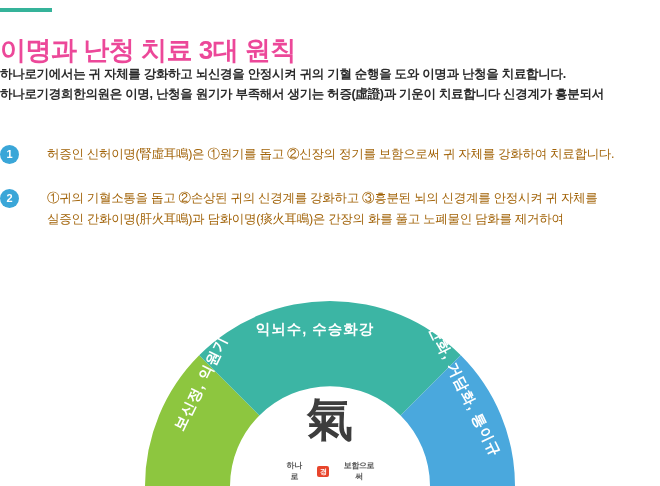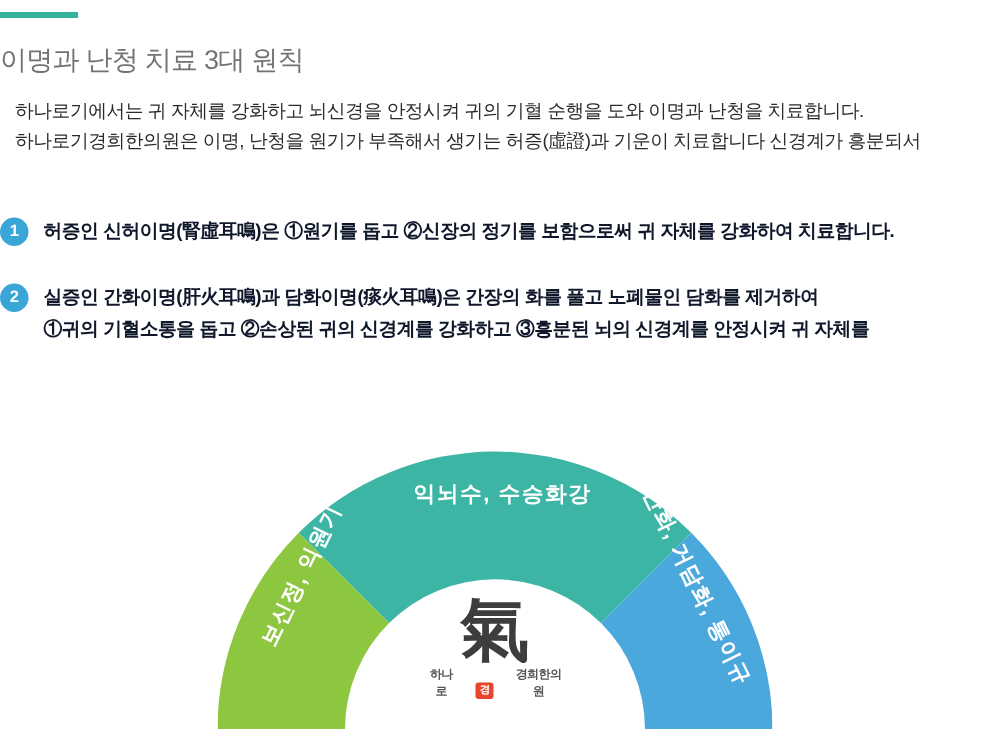--- a/index.html
+++ b/index.html
@@ -24,37 +24,36 @@
     left: 0;
     top: 8px;
     width: 52px;
     height: 4px;
     background: #35b39a;
   }
   .title {
     position: absolute;
     left: 0;
     top: 16px;
-    font-size: 18px;
-    font-weight: normal;
-    color: #737373;
+    font-size: 26px;
+    font-weight: bold;
+    color: #ec4899;
     letter-spacing: -0.5px;
     white-space: nowrap;
   }
   .intro {
     position: absolute;
     left: 0;
     top: 64px;
     width: 640px;
     font-size: 12.5px;
-    font-weight: normal;
+    font-weight: bold;
     color: #2b2b2b;
     line-height: 1.62;
     letter-spacing: -0.3px;
-    margin-left: 10px;
   }
   .intro div { white-space: nowrap; }
 
   .point {
     position: absolute;
     left: 0;
     width: 648px;
     display: flex;
     align-items: flex-start;
   }
@@ -70,24 +69,24 @@
     color: #ffffff;
     font-size: 11px;
     font-weight: bold;
     line-height: 19px;
     text-align: center;
     margin-top: 1px;
   }
   .point-2 .bullet { background: #3aa6d8; }
 
   .point-text {
-    margin-left: 10px;
+    margin-left: 28px;
     font-size: 12.5px;
-    font-weight: bold;
-    color: #0f172a;
+    font-weight: normal;
+    color: #a16207;
     line-height: 1.65;
     letter-spacing: -0.3px;
   }
   .point-text div { white-space: nowrap; }
 
   
   .arc-wrap {
     position: absolute;
     left: 145px;
     top: 278px;
@@ -99,21 +98,21 @@
   .arc-label {
     position: absolute;
     color: #ffffff;
     font-size: 14.5px;
     font-weight: bold;
     letter-spacing: 1px;
     white-space: nowrap;
     text-align: center;
   }
   .arc-label-top {
-    left: 100px;
+    left: 80px;
     top: 42px;
     width: 180px;
   }
   .arc-label-left {
     left: -4px;
     top: 96px;
     width: 120px;
     transform: rotate(-64deg);
     transform-origin: center center;
   }
@@ -133,23 +132,23 @@
     text-align: center;
   }
   .hub-char {
     font-family: "DejaVu Serif", serif;
     font-size: 46px;
     font-weight: bold;
     color: #3d3d3d;
     line-height: 1;
   }
   .hub-brand {
-    margin-top: 2px;
+    margin-top: 18px;
     display: flex;
-    align-items: flex-end;
+    align-items: center;
     justify-content: center;
     gap: 13px;
     font-size: 8px;
     color: #555555;
     font-weight: bold;
     letter-spacing: -0.4px;
   }
   .hub-mark {
     display: inline-block;
     width: 13px;
@@ -180,22 +179,22 @@
   <div class="point point-1">
     <div class="bullet">1</div>
     <div class="point-text">
       <div>허증인 신허이명(腎虛耳鳴)은 ①원기를 돕고 ②신장의 정기를 보함으로써 귀 자체를 강화하여 치료합니다.</div>
     </div>
   </div>
 
   <div class="point point-2">
     <div class="bullet">2</div>
     <div class="point-text">
+      <div>①귀의 기혈소통을 돕고 ②손상된 귀의 신경계를 강화하고 ③흥분된 뇌의 신경계를 안정시켜 귀 자체를</div>
       <div>실증인 간화이명(肝火耳鳴)과 담화이명(痰火耳鳴)은 간장의 화를 풀고 노폐물인 담화를 제거하여</div>
-      <div>①귀의 기혈소통을 돕고 ②손상된 귀의 신경계를 강화하고 ③흥분된 뇌의 신경계를 안정시켜 귀 자체를</div>
     </div>
   </div>
 
   <div class="arc-wrap">
     <svg class="arc-svg" width="370" height="208" viewBox="0 0 370 208">
 
       <path d="M 185 208 L 185 208
                M 0 208
                A 185 185 0 0 1 54.2 77.2
                L 114.4 137.4
@@ -217,18 +216,18 @@
 
     <div class="arc-label arc-label-top">익뇌수, 수승화강</div>
     <div class="arc-label arc-label-left">보신정, 익원기</div>
     <div class="arc-label arc-label-right">청간화, 거담화, 통이규</div>
 
     <div class="hub">
       <div class="hub-char">氣</div>
       <div class="hub-brand">
         <span>하나로</span>
         <span class="hub-mark">경</span>
-        <span>경희한의원</span>
+        <span>보함으로써</span>
       </div>
     </div>
   </div>
 
 </div>
 
 </body></html>

